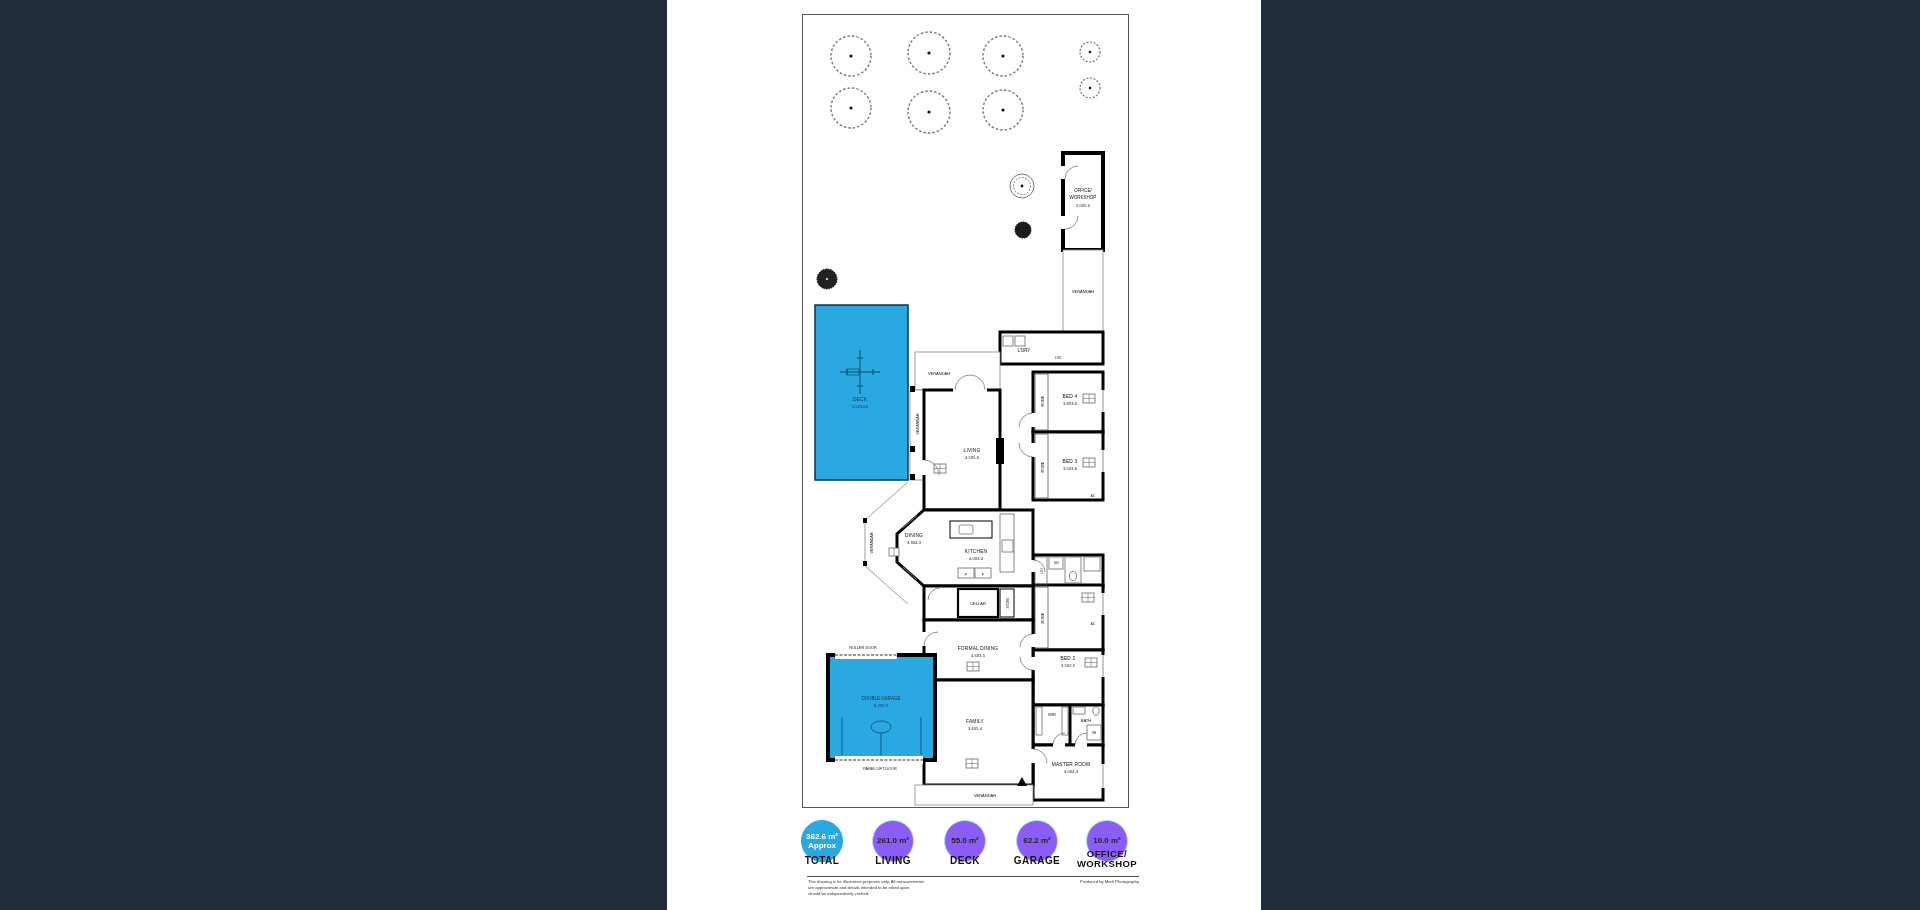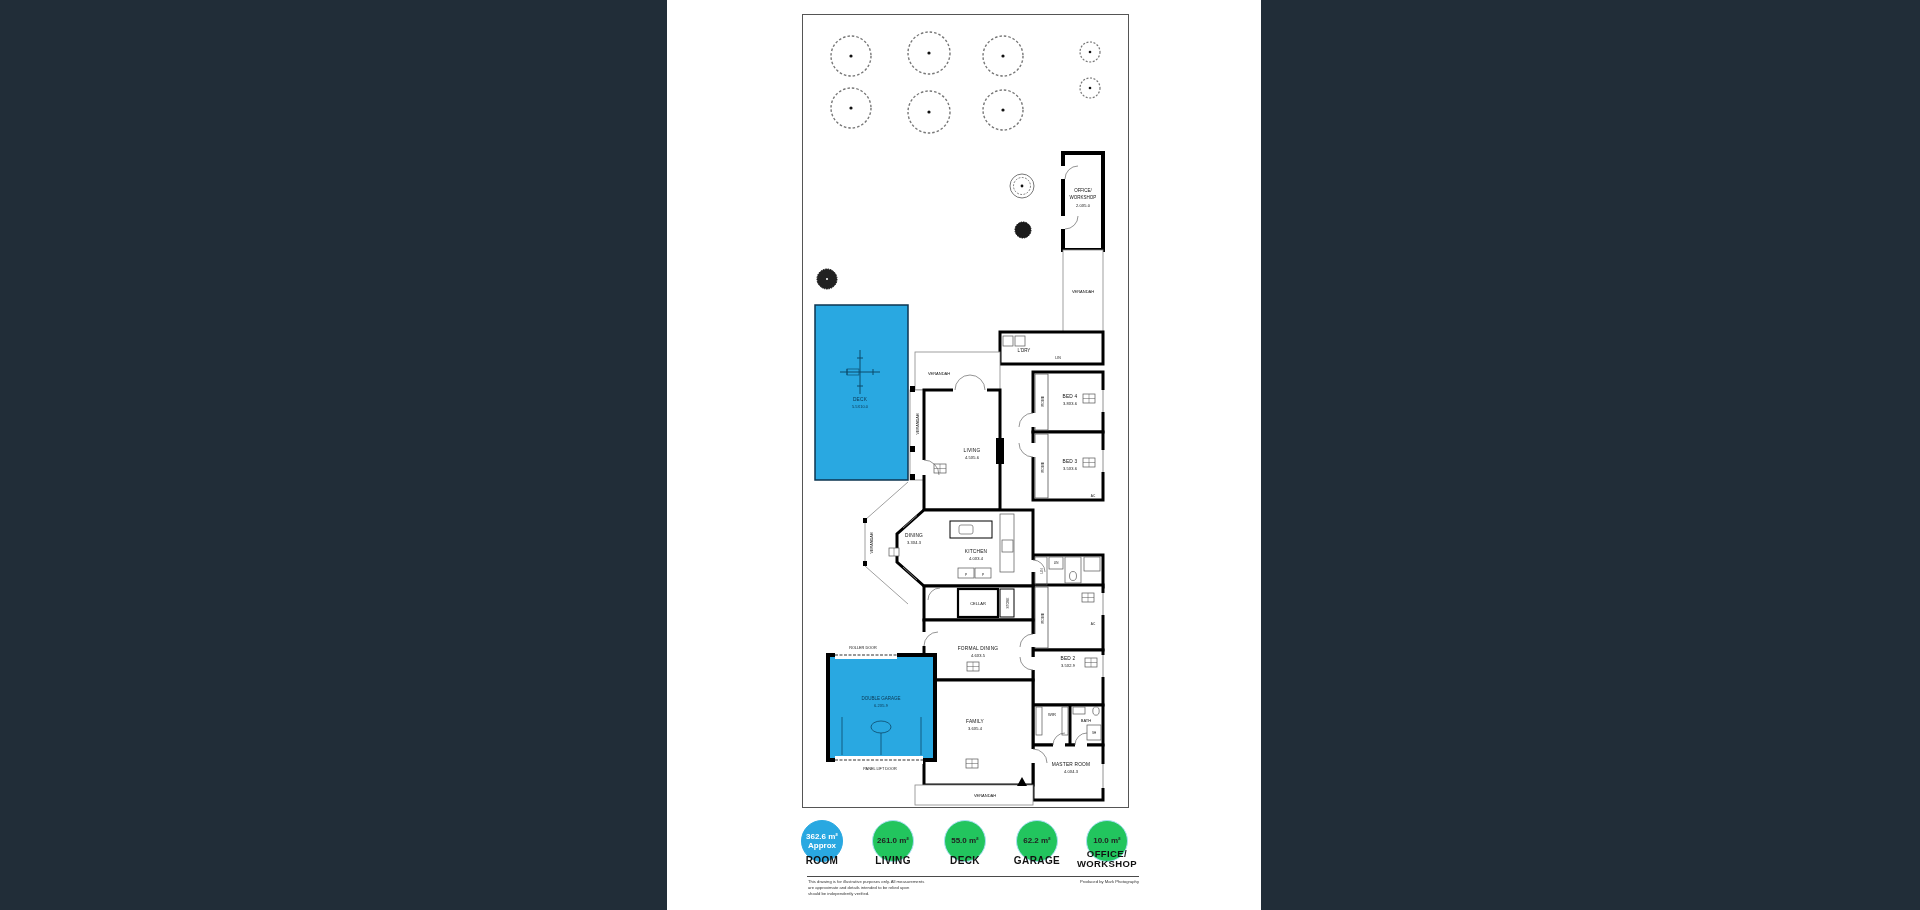--- a/index.html
+++ b/index.html
@@ -21,21 +21,21 @@
   .t45{font-size:4.5px;}
   .t40{font-size:4px;}
   .t38{font-size:3.8px;}
   .t35{font-size:3.5px;}
   .t32{font-size:3.2px;}
   .t30{font-size:3px;}
   .blueTxt{fill:#0c3550;}
   
   .badge{
     position:absolute;top:820px;width:42px;height:42px;border-radius:50%;
-    background:#22c55e;border:1.2px solid #a8dff2;box-sizing:border-box;
+    background:#8b5cf6;border:1.2px solid #a8dff2;box-sizing:border-box;
     display:flex;flex-direction:column;align-items:center;justify-content:center;
     font-size:8px;font-weight:bold;color:#222;line-height:1.15;text-align:center;
   }
   .badge.filled{background:#29a8e1;border-color:#29a8e1;color:#fff;}
   .badge-label{
     position:absolute;top:856px;width:84px;text-align:center;
     font-size:10px;font-weight:bold;color:#111;letter-spacing:.4px;line-height:1.05;
   }
   .badge-label.two-line{top:849px;font-size:9.5px;}
   .footer-rule{position:absolute;left:140px;top:876px;width:332px;height:1px;background:#4a4a4a;}
@@ -371,21 +371,21 @@
   <div class="badge" style="left:277px;align-items:center;">
     <span>55.0 m²</span>
   </div>
   <div class="badge" style="left:349px;">
     <span>62.2 m²</span>
   </div>
   <div class="badge" style="left:419px;text-align:right;">
     <span>10.0 m²</span>
   </div>
 
-  <div class="badge-label" style="left:113px;">ROOM</div>
+  <div class="badge-label" style="left:113px;">TOTAL</div>
   <div class="badge-label" style="left:184px;">LIVING</div>
   <div class="badge-label" style="left:256px;">DECK</div>
   <div class="badge-label" style="left:328px;text-align:center;">GARAGE</div>
   <div class="badge-label two-line" style="left:398px;">
     <div>OFFICE/</div>
     <div>WORKSHOP</div>
   </div>
 
   <div class="footer-rule"></div>
   <div class="disclaimer">This drawing is for illustrative purposes only. All measurements

